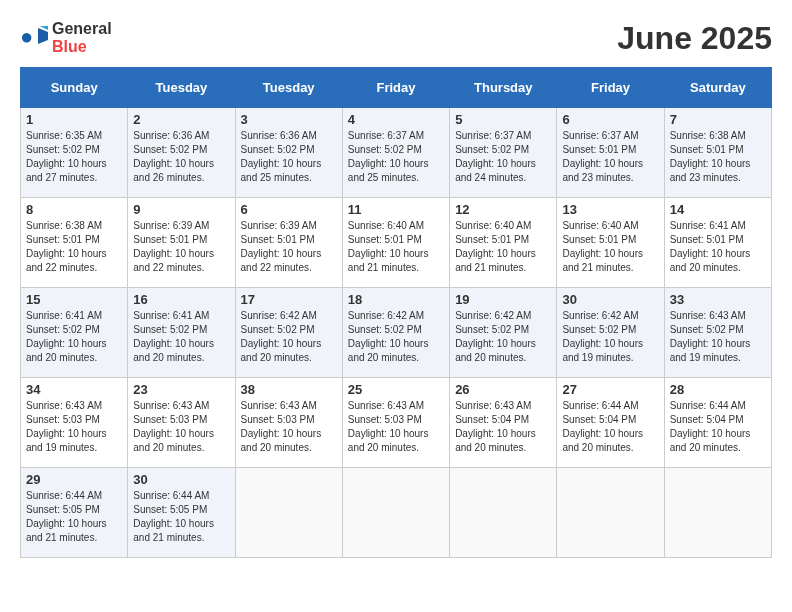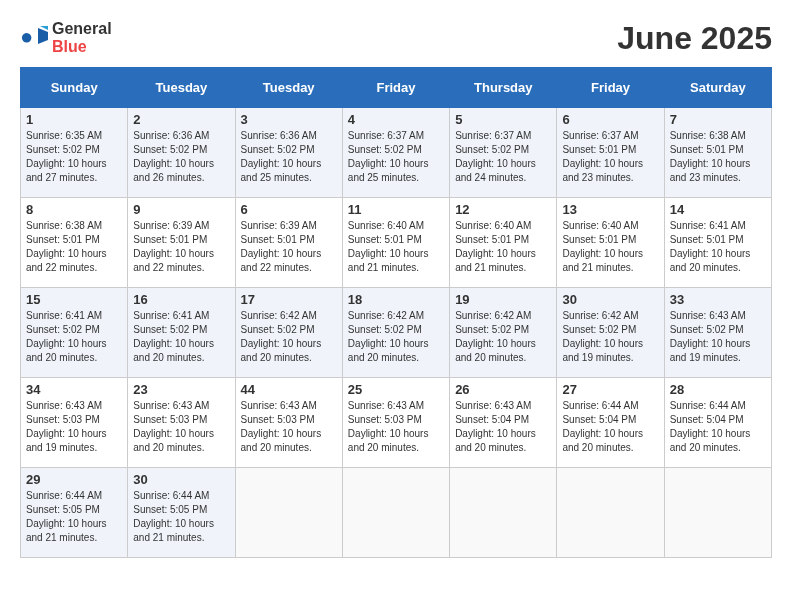--- a/index.html
+++ b/index.html
@@ -280,21 +280,21 @@
 and 19 minutes.</div>
         </td>
         <td>
           <span class="day-num">23</span>
           <div class="cell-text" style="white-space: pre-line;">Sunrise: 6:43 AM
 Sunset: 5:03 PM
 Daylight: 10 hours
 and 20 minutes.</div>
         </td>
         <td>
-          <span class="day-num">44</span>
+          <span class="day-num">38</span>
           <div class="cell-text" style="white-space: pre-line;">Sunrise: 6:43 AM
 Sunset: 5:03 PM
 Daylight: 10 hours
 and 20 minutes.</div>
         </td>
         <td>
           <span class="day-num">25</span>
           <div class="cell-text" style="white-space: pre-line;">Sunrise: 6:43 AM
 Sunset: 5:03 PM
 Daylight: 10 hours

